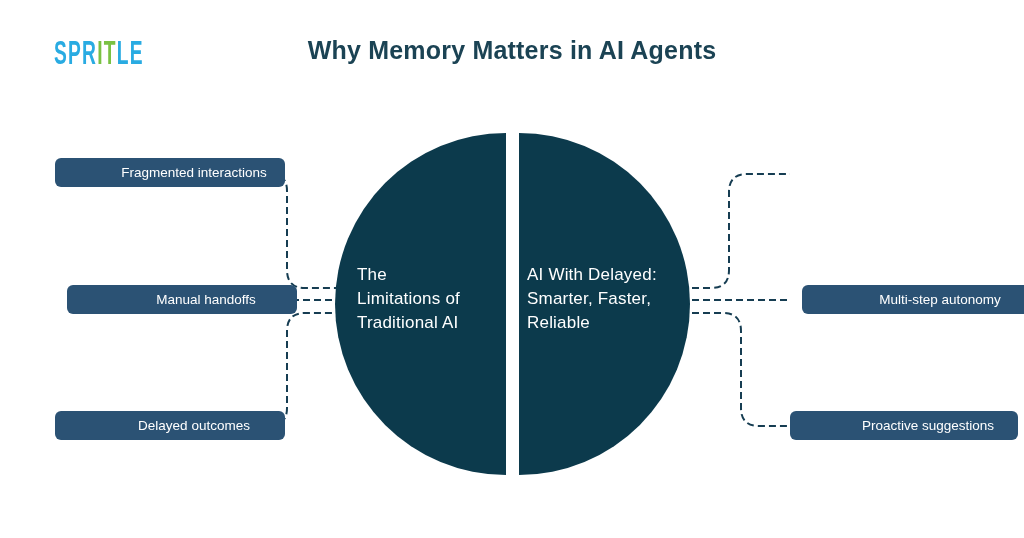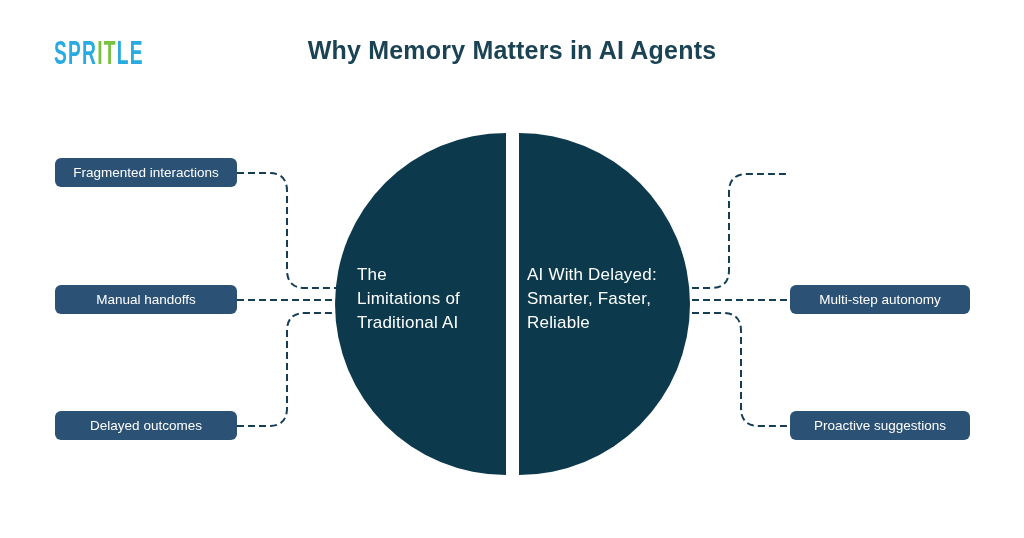--- a/index.html
+++ b/index.html
@@ -37,24 +37,25 @@
   
   .pill{
     position:absolute;
     height:29px;width:182px;
     background:var(--box-color,#2B5274);
     border-radius:6px;
     color:var(--box-text-color,#fff);
     font-size:13.5px;
     display:flex;align-items:center;justify-content:center;
     white-space:nowrap;
+    padding-left:48px;
   }
   .pill.right{width:180px;left:790px;}
   .pill.left{left:55px;}
-  .row1{top:158px;} .row2{top:285px;} .row3{top:411px;}
+  .row1{top:158px;} .row2{top:285px;margin-left:12px;} .row3{top:411px;}
   
   .half-label{
     position:absolute;
     color:#fff;
     font-size:17px;line-height:24px;font-weight:400;
     letter-spacing:0.2px;
   }
   .half-label.lhs{left:357px;top:263px;width:140px;}
   .half-label.rhs{left:527px;top:263px;width:165px;}
 </style>

